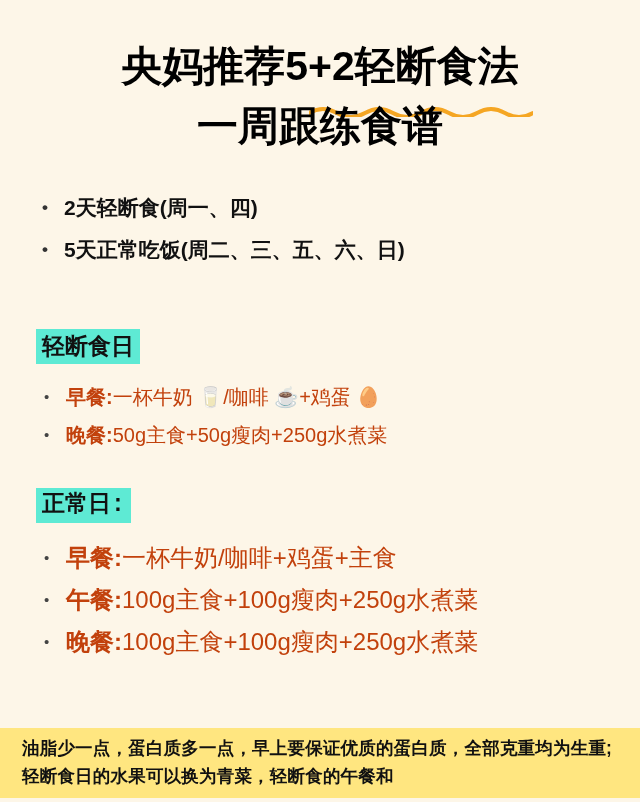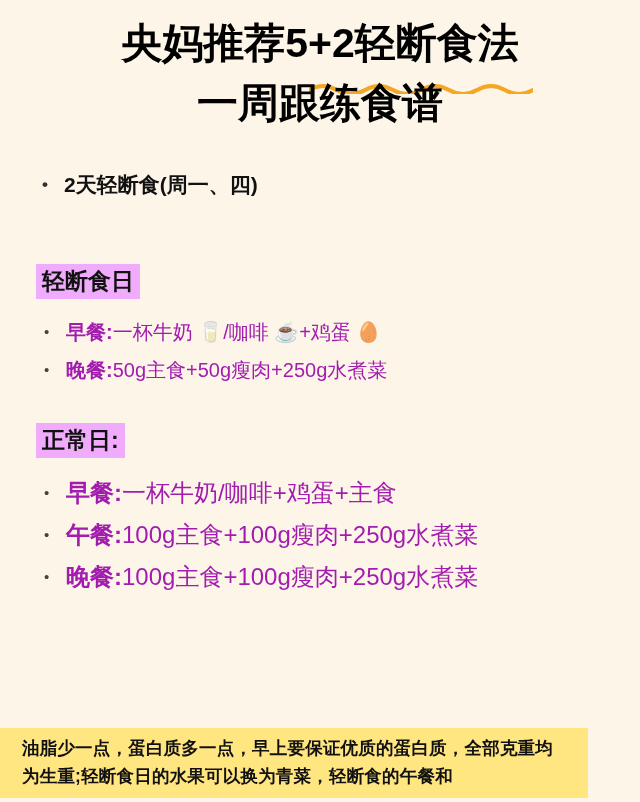--- a/index.html
+++ b/index.html
@@ -19,21 +19,21 @@
     width: 640px;
     height: 802px;
     box-sizing: border-box;
     padding: 0;
     position: relative;
   }
 
   
   .title-block {
     text-align: center;
-    padding-top: 16px;
+    padding-top: 39px;
   }
   .title-line {
     font-size: 40px;
     font-weight: bold;
     letter-spacing: 0px;
     line-height: 54px;
     color: #000;
     position: relative;
     display: inline-block;
   }
@@ -75,40 +75,40 @@
     font-size: 17px;
     color: #333;
   }
 
   
   .section-heading {
     display: inline-block;
     font-size: 23px;
     font-weight: bold;
     color: #111;
-    background: #f0abfc;
+    background: #5eead4;
     padding: 3px 6px 4px 6px;
     margin-left: 36px;
     line-height: 28px;
   }
   .sec1 { margin-top: 58px; }
-  .sec2 { margin-top: 34px; }
+  .sec2 { margin-top: 34px; font-family: Liberation Mono, monospace; }
 
   
   .meal-list {
     margin: 14px 0 0 0;
     padding: 0 0 0 40px;
     list-style: none;
   }
   .meal-list li {
     font-size: 20px;
     line-height: 38px;
     position: relative;
     padding-left: 26px;
-    color: #a21caf;
+    color: #c2410c;
     white-space: nowrap;
   }
   .meal-list li::before {
     content: "•";
     position: absolute;
     left: 4px;
     top: 0;
     font-size: 15px;
     color: #444;
   }
@@ -118,21 +118,21 @@
   .meal-list-2 li {
     font-size: 24px;
     line-height: 42px;
   }
 
   
   .bottom-note {
     position: absolute;
     left: 0;
     top: 728px;
-    width: 588px;
+    width: 640px;
     background: #ffe680;
     padding: 6px 22px 8px 22px;
     box-sizing: border-box;
     font-size: 17.5px;
     line-height: 28px;
     font-weight: bold;
     color: #111;
     letter-spacing: 0.2px;
   }
 </style>
@@ -146,20 +146,21 @@
       <span>央妈推荐5+2轻断食法</span>
       <svg class="underline-wave" viewBox="0 0 224 12" preserveAspectRatio="none">
         <path d="M0,8 Q14,0 28,8 T56,8 T84,8 T112,8 T140,8 T168,8 T196,8 T224,8" fill="none" stroke="#f5a623" stroke-width="4" stroke-linecap="round"></path>
       </svg>
     </div>
     <div class="title-line title-line-2">一周跟练食谱</div>
   </div>
 
   <ul class="top-bullets">
     <li>2天轻断食(周一、四)</li>
+    <li>5天正常吃饭(周二、三、五、六、日)</li>
   </ul>
 
   <div class="section-heading sec1">轻断食日</div>
   <ul class="meal-list meal-list-1">
     <li>
       <span class="meal-label">早餐:</span><span>一杯牛奶 🥛/咖啡 ☕+鸡蛋 🥚</span>
     </li>
     <li>
       <span class="meal-label">晚餐:</span><span>50g主食+50g瘦肉+250g水煮菜</span>
     </li>

